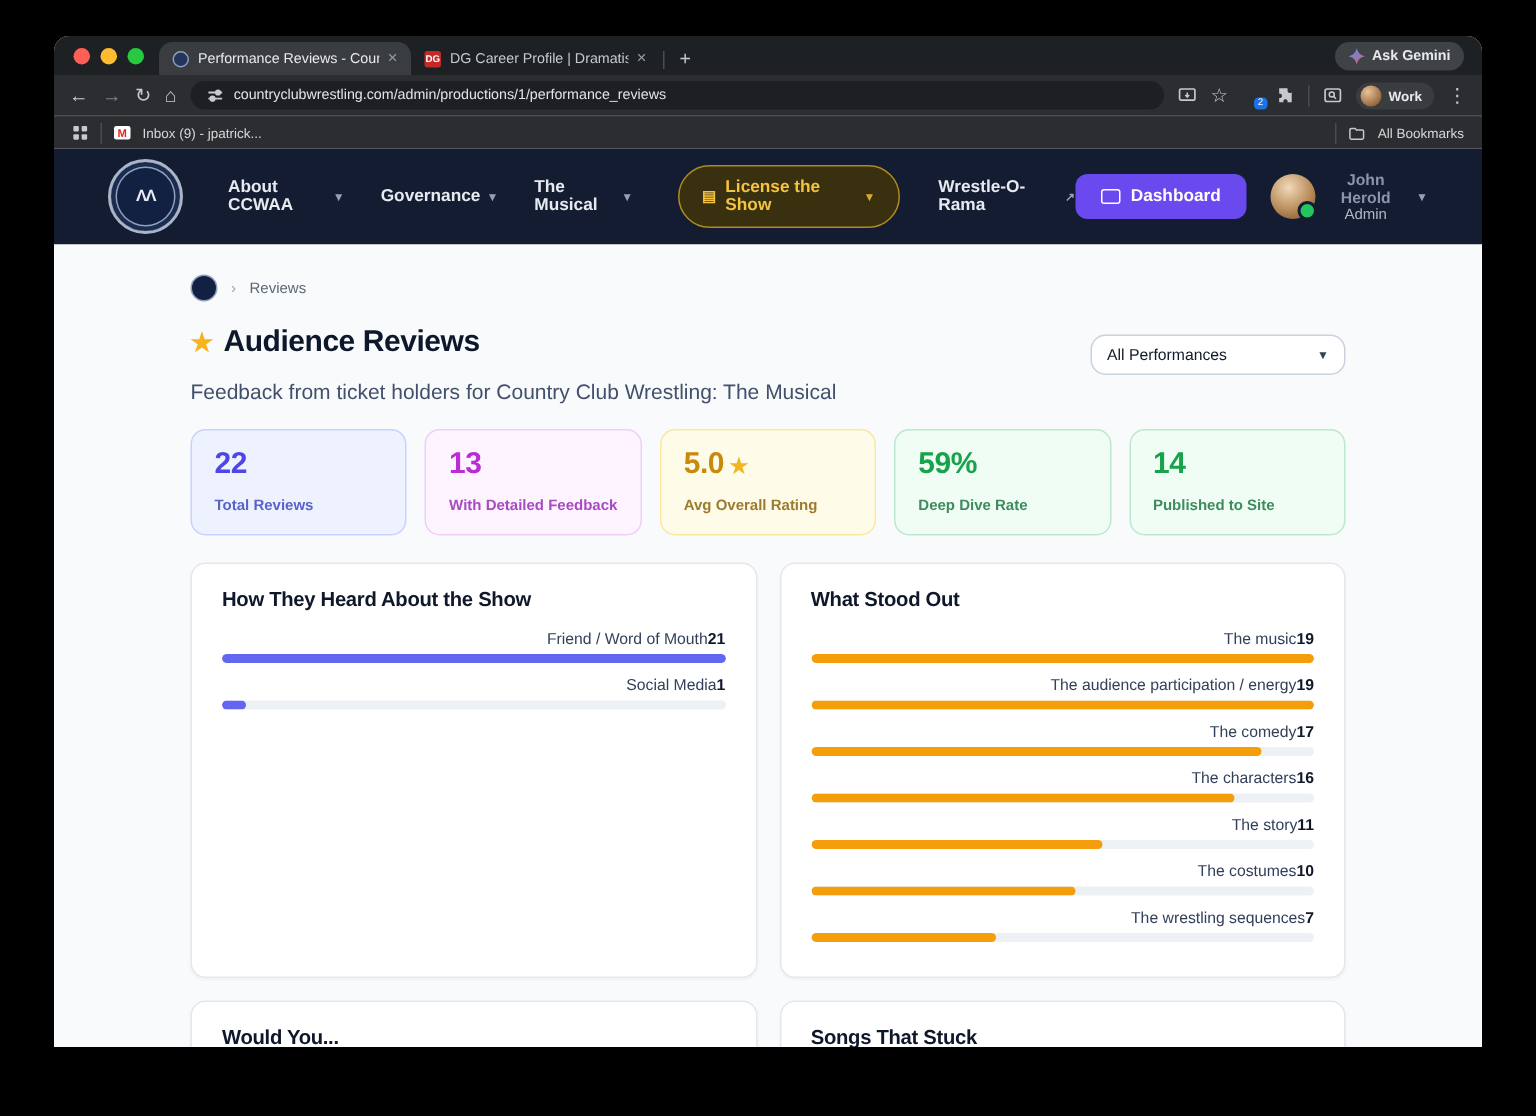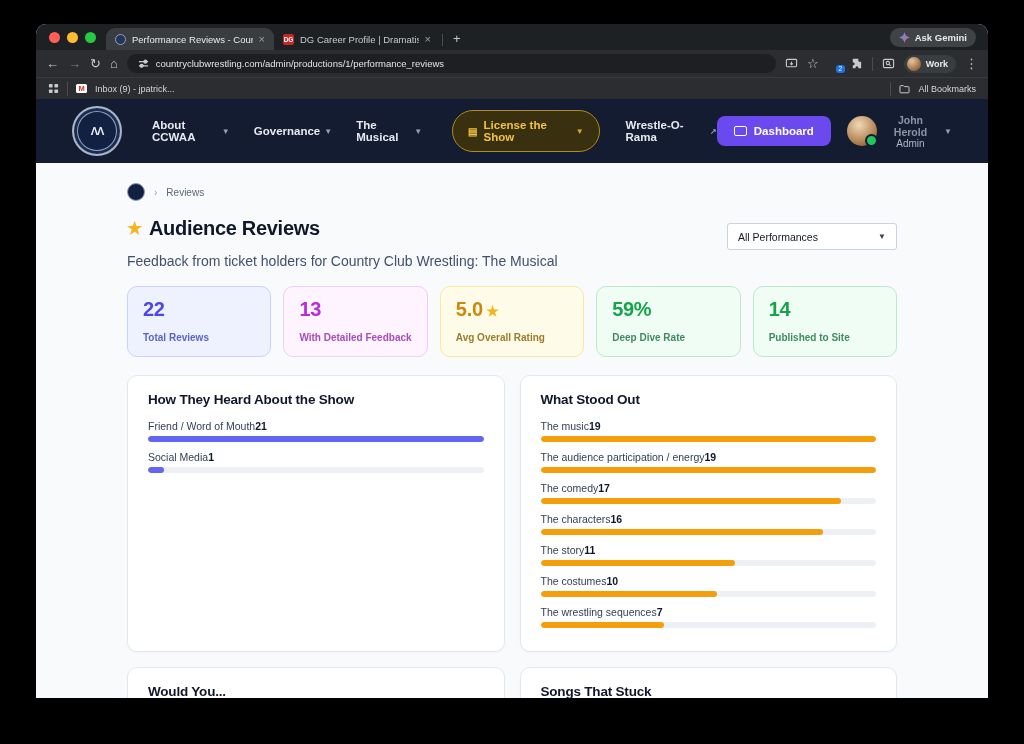--- a/index.html
+++ b/index.html
@@ -62,40 +62,40 @@
   
   .content{flex:1;background:#f8fafc;padding:20px 91px 0;overflow:hidden;}
   .breadcrumb{display:flex;align-items:center;gap:9px;}
   .bc-logo{width:18px;height:18px;border-radius:50%;background:#122142;border:1px solid #8fa0bd;box-sizing:border-box;}
   .bc-sep{color:#9aa4b2;font-size:10px;}
   .bc-label{color:#5c6878;font-size:10px;}
   .title-row{display:flex;align-items:flex-start;justify-content:space-between;margin-top:16px;}
   .page-title{display:flex;align-items:center;gap:7px;font-size:20px;font-weight:800;color:#0f172a;letter-spacing:-0.3px;}
   .title-star{color:#f6b51e;font-size:17px;}
   .page-sub{margin-top:13px;font-size:14px;color:#42506b;}
-  .select{width:170px;height:27px;background:#fff;border:1px solid #c9d2dd;border-radius:3px;display:flex;align-items:center;justify-content:space-between;padding:0 10px;font-size:10.5px;color:#111827;box-sizing:border-box;margin-top:6px;}
+  .select{width:170px;height:27px;background:#fff;border:1px solid #c9d2dd;border-radius:10px;display:flex;align-items:center;justify-content:space-between;padding:0 10px;font-size:10.5px;color:#111827;box-sizing:border-box;margin-top:6px;}
   .select .chev{color:#334155;font-size:8px;}
 
   .stats-row{display:flex;gap:12px;margin-top:17px;}
   .stat{flex:1;border-radius:10px;border:1px solid;padding:11px 15px 13px;}
   .stat .num{font-size:20px;font-weight:800;letter-spacing:-0.3px;}
   .stat .num .suffix{font-size:14px;}
   .stat .lbl{font-size:10px;margin-top:11px;font-weight:bold;}
   .stat-indigo{background:#eef2ff;border-color:#c7d2fe;} .stat-indigo .num{color:#4f46e5} .stat-indigo .lbl{color:#5a63c8}
   .stat-fuchsia{background:#fdf4ff;border-color:#f1cdf9;} .stat-fuchsia .num{color:#bb2bd8} .stat-fuchsia .lbl{color:#a74bbf}
   .stat-gold{background:#fefce8;border-color:#fbe7a0;} .stat-gold .num{color:#c8890d} .stat-gold .lbl{color:#9c7b2e} .stat-gold .suffix{color:#f0b61f}
   .stat-green{background:#f0fdf4;border-color:#bbe9cd;} .stat-green .num{color:#16a34a} .stat-green .lbl{color:#3f8a5f}
 
   .charts-grid{display:grid;grid-template-columns:1fr 1fr;gap:15px;margin-top:18px;}
   .chart-card{background:#fff;border:1px solid #e4e8ee;border-radius:10px;padding:16px 20px 14px;box-shadow:0 1px 2px rgba(16,24,40,.04);}
   .chart-title{font-size:13.5px;font-weight:800;color:#0f172a;letter-spacing:-0.2px;}
   .chart-sub{font-size:10px;color:#94a3b8;margin-top:5px;}
   .chart-rows{margin-top:13px;}
   .bar-row{margin-bottom:9px;}
-  .bar-head{display:flex;justify-content:flex-start;align-items:baseline;margin-bottom:4px;}
+  .bar-head{display:flex;justify-content:flex-end;align-items:baseline;margin-bottom:4px;}
   .bar-label{font-size:10.5px;color:#32405a;}
   .bar-value{font-size:10.5px;font-weight:bold;color:#0f172a;}
   .bar-track{height:6px;border-radius:3px;background:#edf1f5;overflow:hidden;}
   .bar-fill{height:100%;border-radius:3px;}
 </style>
 </head>
 <body>
 
 <div class="window">
 

